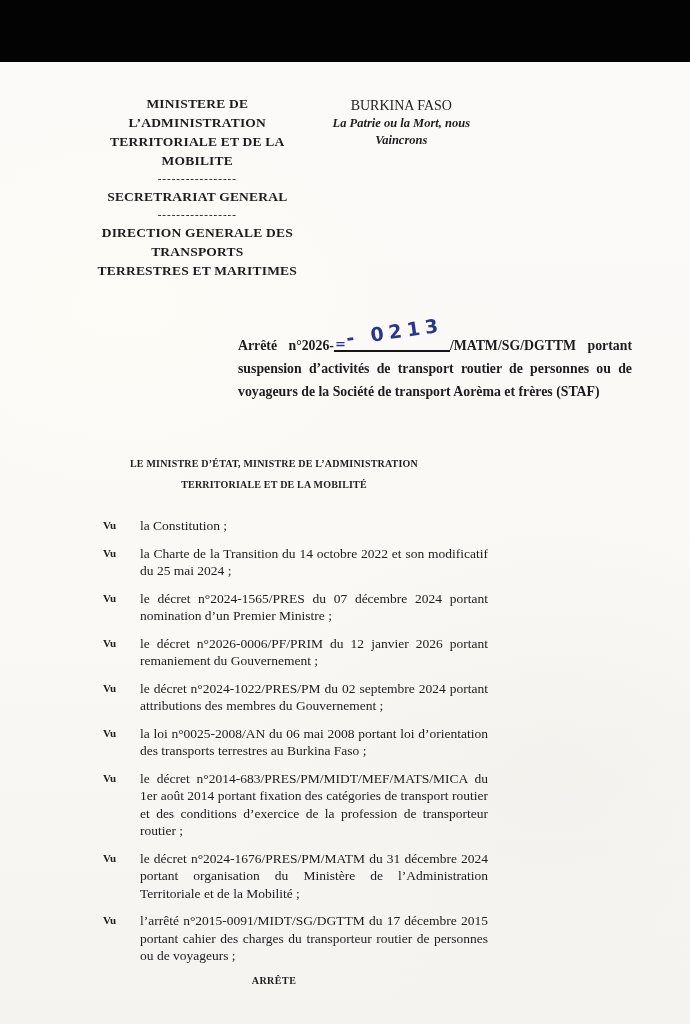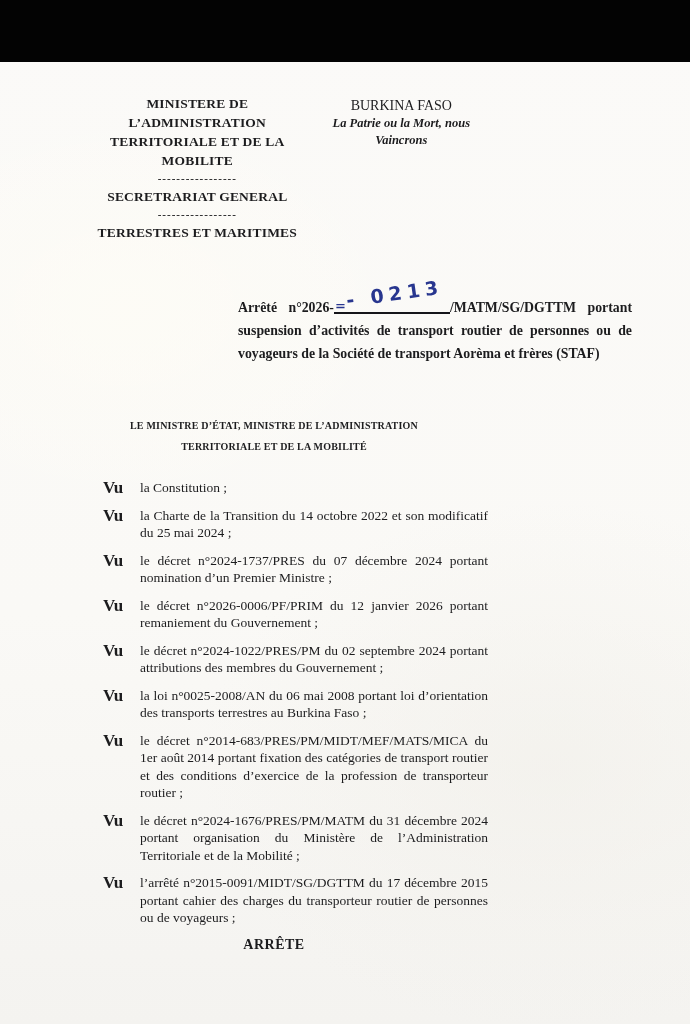--- a/index.html
+++ b/index.html
@@ -79,51 +79,52 @@
   }
   
   .visas{
     margin:22px 60px 0 103px;
   }
   .visa-row{
     display:flex;margin-bottom:10px;
   }
   .visa-label{
     width:37px;flex:0 0 37px;
-    font-weight:bold;font-size:17px;line-height:17.5px;
+    font-weight:bold;font-size:11px;line-height:17.5px;
   }
   .visa-text{
     flex:1;
     font-size:13.5px;line-height:17.5px;
     text-align:justify;
   }
   
   .arrete{
     text-align:center;
-    font-weight:bold;font-size:14px;letter-spacing:.5px;
+    font-weight:bold;font-size:10px;letter-spacing:.5px;
   }
 </style>
 </head>
 <body>
 
 <div class="page">
   <div class="topbar"></div>
 
   <div class="content">
 
     <div class="letterhead">
       <div class="lh-left">
         <div class="block">
           <div>MINISTERE DE L’ADMINISTRATION</div>
           <div>TERRITORIALE ET DE LA MOBILITE</div>
         </div>
         <div class="divider">-----------------</div>
         <div class="block">SECRETRARIAT GENERAL</div>
         <div class="divider">-----------------</div>
         <div class="block">
+          <div>DIRECTION GENERALE DES TRANSPORTS</div>
           <div>TERRESTRES ET MARITIMES</div>
         </div>
       </div>
       <div class="lh-right">
         <div class="country">BURKINA FASO</div>
         <div class="motto">La Patrie ou la Mort, nous Vaincrons</div>
       </div>
     </div>
 
     <div class="subject">
@@ -139,21 +140,21 @@
       <div class="visa-row">
         <div class="visa-label">Vu</div>
         <div class="visa-text">la Constitution ;</div>
       </div>
       <div class="visa-row">
         <div class="visa-label">Vu</div>
         <div class="visa-text">la Charte de la Transition du 14 octobre 2022 et son modificatif du 25 mai 2024 ;</div>
       </div>
       <div class="visa-row">
         <div class="visa-label">Vu</div>
-        <div class="visa-text">le décret n°2024-1737/PRES du 07 décembre 2024 portant nomination d’un Premier Ministre ;</div>
+        <div class="visa-text">le décret n°2024-1565/PRES du 07 décembre 2024 portant nomination d’un Premier Ministre ;</div>
       </div>
       <div class="visa-row">
         <div class="visa-label">Vu</div>
         <div class="visa-text">le décret n°2026-0006/PF/PRIM du 12 janvier 2026 portant remaniement du Gouvernement ;</div>
       </div>
       <div class="visa-row">
         <div class="visa-label">Vu</div>
         <div class="visa-text">le décret n°2024-1022/PRES/PM du 02 septembre 2024 portant attributions des membres du Gouvernement ;</div>
       </div>
       <div class="visa-row">

